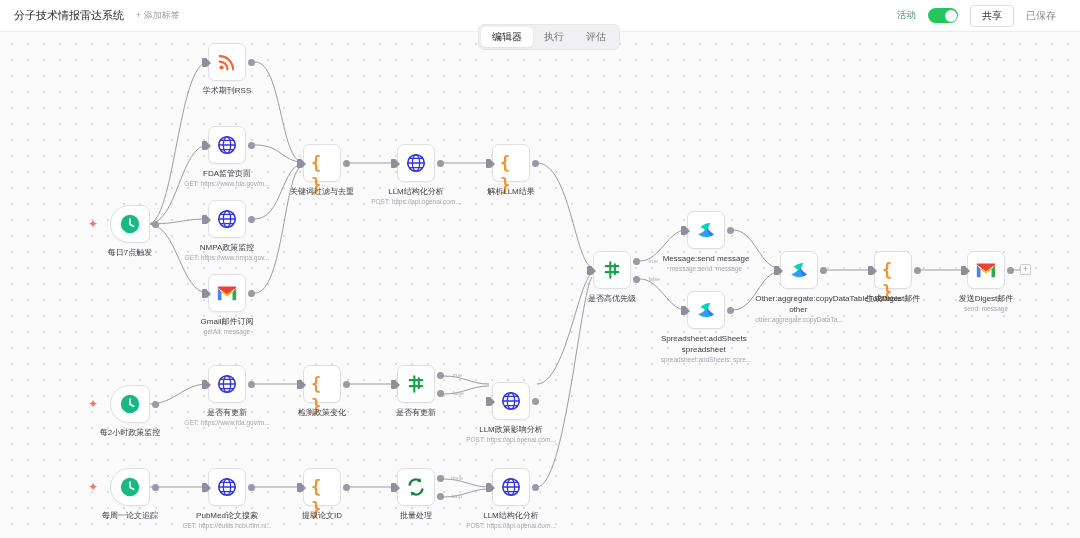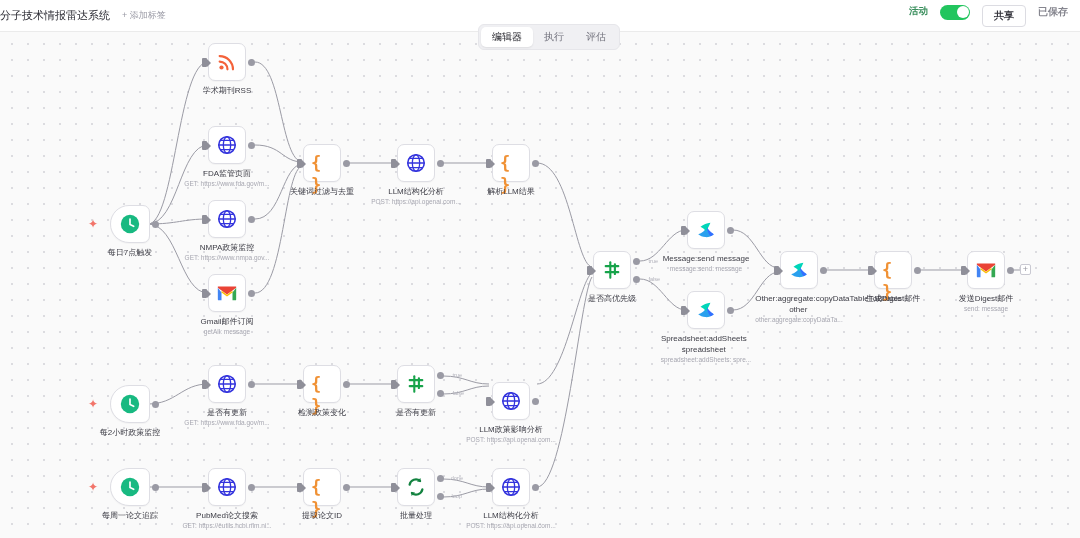--- a/index.html
+++ b/index.html
@@ -10,31 +10,30 @@
   }
   #app { position: relative; width: 1080px; height: 538px; }
 
   
   .topbar {
     position: absolute; top: 0; left: 0; width: 1080px; height: 32px;
     background: #ffffff; border-bottom: 1px solid #ebebeb;
     display: flex; align-items: center; z-index: 40;
   }
   .wf-title {
-    font-size: 11px; color: #2b2b33; margin-left: 0; font-weight: 400;
+    font-size: 11px; color: #2b2b33; margin-left: 14px; font-weight: 400;
     white-space: nowrap;
   }
   .add-tag {
     font-size: 9px; color: #9a9aa5; margin-left: 12px; white-space: nowrap;
     cursor: pointer;
   }
   .topbar-right {
-    margin-left: auto; display: flex; align-items: flex-start; gap: 12px;
-    margin-right: 12px;
-    font-weight: bold;
+    margin-left: auto; display: flex; align-items: center; gap: 12px;
+    margin-right: 24px;
   }
   .active-label { font-size: 9.5px; color: #3a8f5d; }
   .toggle {
     width: 30px; height: 15px; border-radius: 8px; background: #22c55e;
     position: relative; cursor: pointer;
   }
   .toggle .knob {
     position: absolute; top: 1.5px; right: 1.5px; width: 12px; height: 12px;
     border-radius: 50%; background: #fff;
   }

